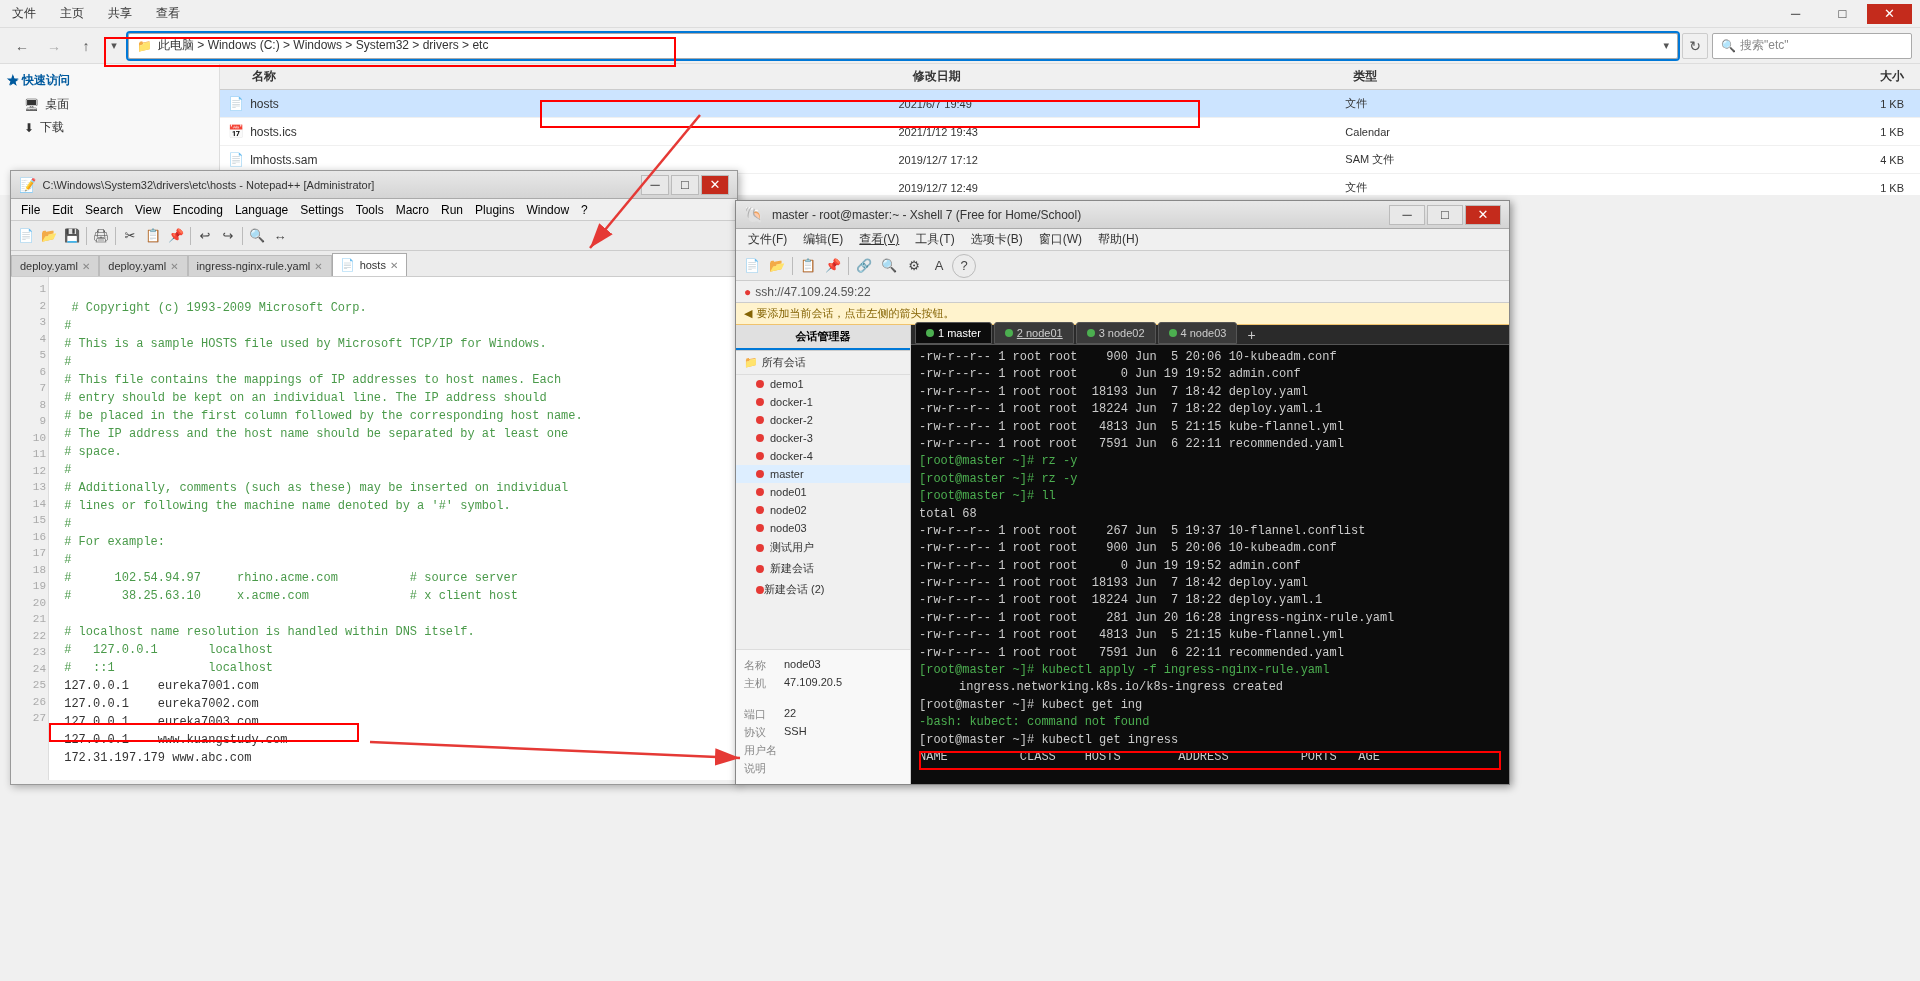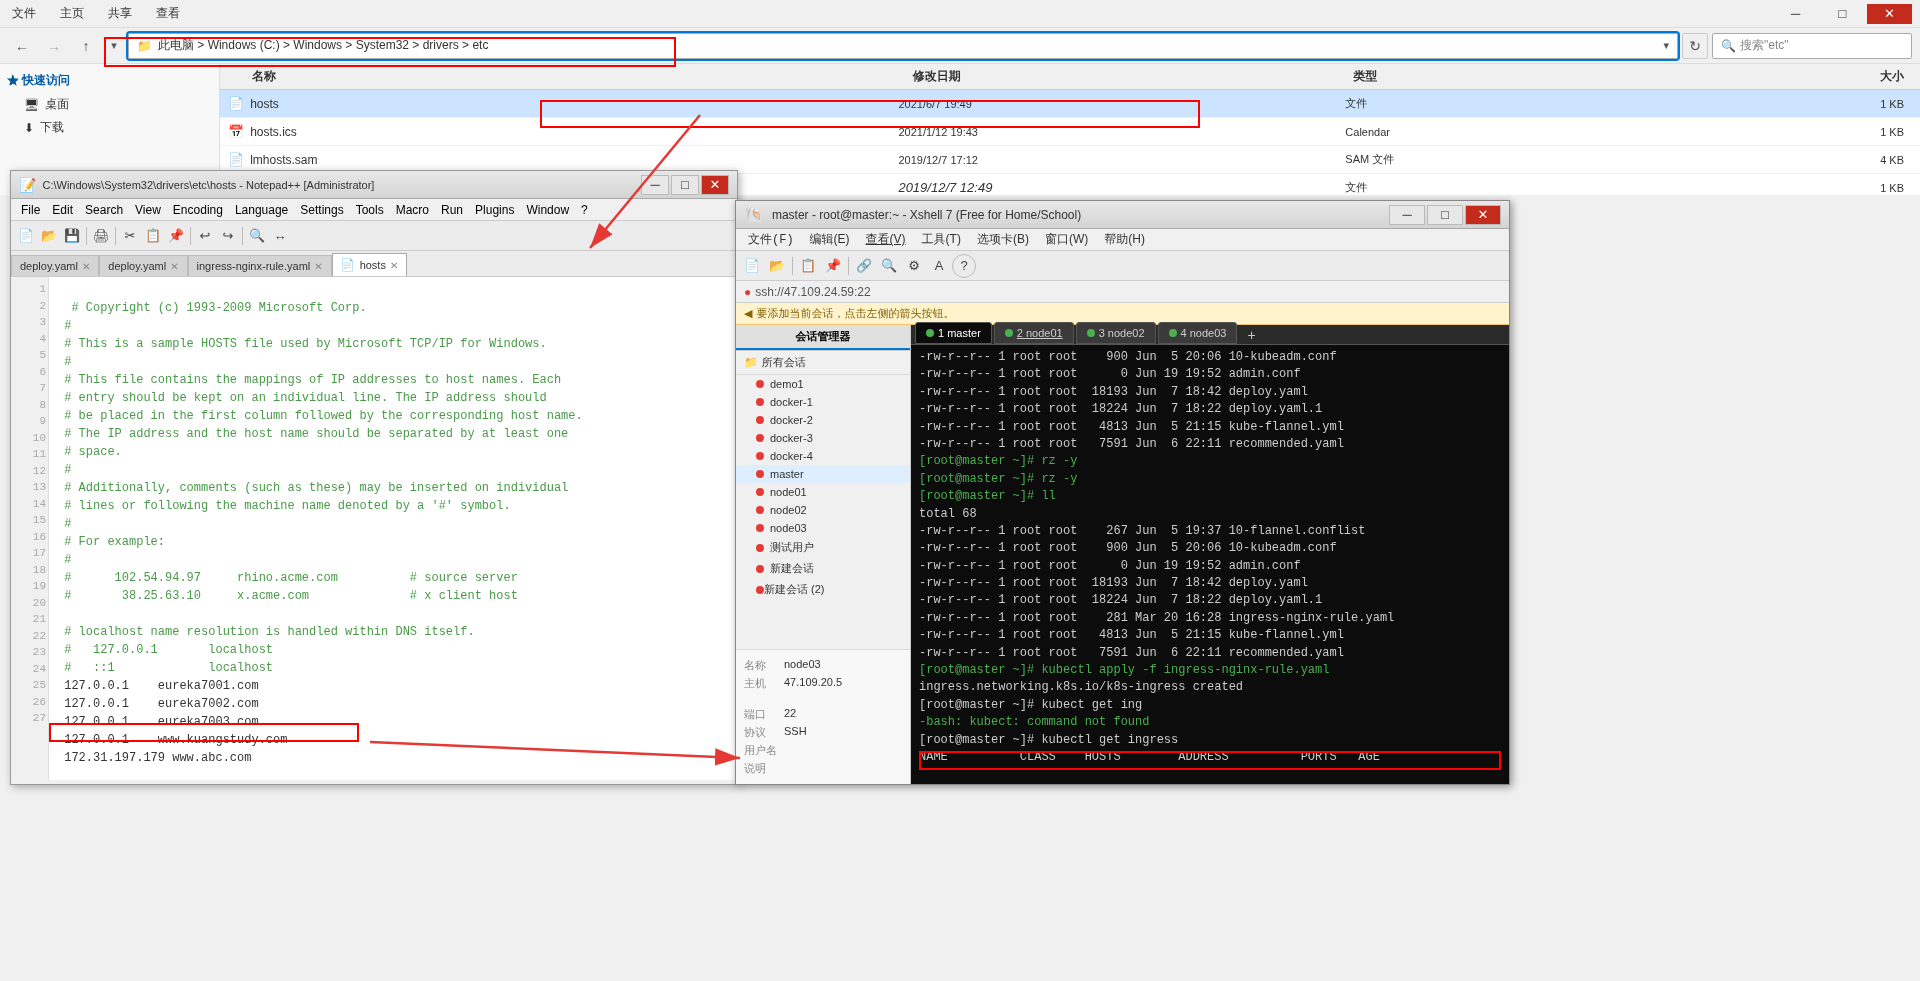--- a/index.html
+++ b/index.html
@@ -93,21 +93,21 @@
         </div>
         <div style="flex:2;font-size:11px;">2019/12/7 17:12</div>
         <div style="flex:1.5;font-size:11px;">SAM 文件</div>
         <div style="flex:1;font-size:11px;text-align:right;padding-right:16px;">4 KB</div>
       </div>
       <div style="display:flex;align-items:center;height:28px;font-size:12px;color:#333;cursor:pointer;border-bottom:1px solid #f0f0f0;">
         <div style="flex:3;padding-left:8px;display:flex;align-items:center;gap:6px;">
           <span style="font-size:13px;">📄</span>
           <span>networks</span>
         </div>
-        <div style="flex:2;font-size:13px;font-style:italic;">2019/12/7 12:49</div>
+        <div style="flex:2;font-size:11px;">2019/12/7 12:49</div>
         <div style="flex:1.5;font-size:11px;">文件</div>
         <div style="flex:1;font-size:11px;text-align:right;padding-right:16px;">1 KB</div>
       </div>
     </div>
   </div>
 </div>
 
 <div style="position:absolute;top:37px;left:104px;width:572px;height:30px;border:2px solid red;pointer-events:none;z-index:100;"></div>
 
 <div style="position:absolute;top:100px;left:540px;width:660px;height:28px;border:2px solid red;pointer-events:none;z-index:100;"></div>
@@ -248,21 +248,21 @@
     <span style="font-size:16px;color:#e53935;">🐚</span>
     <span style="flex:1;font-size:12px;color:#333;">master - root@master:~ - Xshell 7 (Free for Home/School)</span>
     <div style="display:flex;gap:2px;">
       <div style="width:36px;height:20px;display:flex;align-items:center;justify-content:center;cursor:pointer;font-size:13px;color:#333;border:1px solid #bbb;background:#e8e8e8;">─</div>
       <div style="width:36px;height:20px;display:flex;align-items:center;justify-content:center;cursor:pointer;font-size:13px;color:#333;border:1px solid #bbb;background:#e8e8e8;">□</div>
       <div style="width:36px;height:20px;display:flex;align-items:center;justify-content:center;cursor:pointer;font-size:13px;border:1px solid #bbb;background:#c42b1c;color:white;">✕</div>
     </div>
   </div>
 
   <div style="height:22px;background:#f0f0f0;display:flex;align-items:center;padding:0 4px;gap:0;border-bottom:1px solid #ccc;font-size:12px;color:#333;">
-    <span style="padding:14px 8px;cursor:pointer;font-family:Liberation Mono, monospace;">文件(F)</span>
+    <span style="padding:14px 8px;cursor:pointer;">文件(F)</span>
     <span style="padding:2px 8px;cursor:pointer;">编辑(E)</span>
     <span style="padding:2px 8px;cursor:pointer;text-decoration:underline;">查看(V)</span>
     <span style="padding:2px 8px;cursor:pointer;">工具(T)</span>
     <span style="padding:2px 8px;cursor:pointer;">选项卡(B)</span>
     <span style="padding:2px 8px;cursor:pointer;">窗口(W)</span>
     <span style="padding:2px 8px;cursor:pointer;">帮助(H)</span>
   </div>
 
   <div style="height:30px;background:#ececec;border-bottom:1px solid #ccc;display:flex;align-items:center;padding:0 4px;gap:1px;">
     <div style="width:24px;height:24px;display:flex;align-items:center;justify-content:center;cursor:pointer;font-size:13px;border:1px solid transparent;border-radius:2px;color:#444;">📄</div>
@@ -412,25 +412,25 @@
         <div style="white-space:pre;font-size:12px;color:#4caf50;">[root@master ~]# rz -y</div>
         <div style="white-space:pre;font-size:12px;color:#4caf50;">[root@master ~]# rz -y</div>
         <div style="white-space:pre;font-size:12px;"></div>
         <div style="white-space:pre;font-size:12px;color:#4caf50;">[root@master ~]# ll</div>
         <div style="white-space:pre;font-size:12px;">total 68</div>
         <div style="white-space:pre;font-size:12px;">-rw-r--r-- 1 root root    267 Jun  5 19:37 10-flannel.conflist</div>
         <div style="white-space:pre;font-size:12px;">-rw-r--r-- 1 root root    900 Jun  5 20:06 10-kubeadm.conf</div>
         <div style="white-space:pre;font-size:12px;">-rw-r--r-- 1 root root      0 Jun 19 19:52 admin.conf</div>
         <div style="white-space:pre;font-size:12px;">-rw-r--r-- 1 root root  18193 Jun  7 18:42 deploy.yaml</div>
         <div style="white-space:pre;font-size:12px;">-rw-r--r-- 1 root root  18224 Jun  7 18:22 deploy.yaml.1</div>
-        <div style="white-space:pre;font-size:12px;">-rw-r--r-- 1 root root    281 Mar 20 16:28 ingress-nginx-rule.yaml</div>
+        <div style="white-space:pre;font-size:12px;">-rw-r--r-- 1 root root    281 Jun 20 16:28 ingress-nginx-rule.yaml</div>
         <div style="white-space:pre;font-size:12px;">-rw-r--r-- 1 root root   4813 Jun  5 21:15 kube-flannel.yml</div>
         <div style="white-space:pre;font-size:12px;">-rw-r--r-- 1 root root   7591 Jun  6 22:11 recommended.yaml</div>
         <div style="white-space:pre;font-size:12px;color:#4caf50;">[root@master ~]# kubectl apply -f ingress-nginx-rule.yaml</div>
-        <div style="white-space:pre;font-size:12px;">ingress.networking.k8s.io/k8s-ingress created</div>
+        <div style="white-space:pre;font-size:12px;margin-left:40px;">ingress.networking.k8s.io/k8s-ingress created</div>
         <div style="white-space:pre;font-size:12px;">[root@master ~]# kubect get ing</div>
         <div style="white-space:pre;font-size:12px;color:#4caf50;">-bash: kubect: command not found</div>
         <div style="white-space:pre;font-size:12px;">[root@master ~]# kubectl get ingress</div>
         <div style="white-space:pre;font-size:12px;">NAME          CLASS    HOSTS        ADDRESS          PORTS   AGE</div>
 
         <div style="position:absolute;bottom:14px;left:8px;right:8px;height:19px;border:2px solid red;pointer-events:none;"></div>
       </div>
     </div>
   </div>
 </div>

